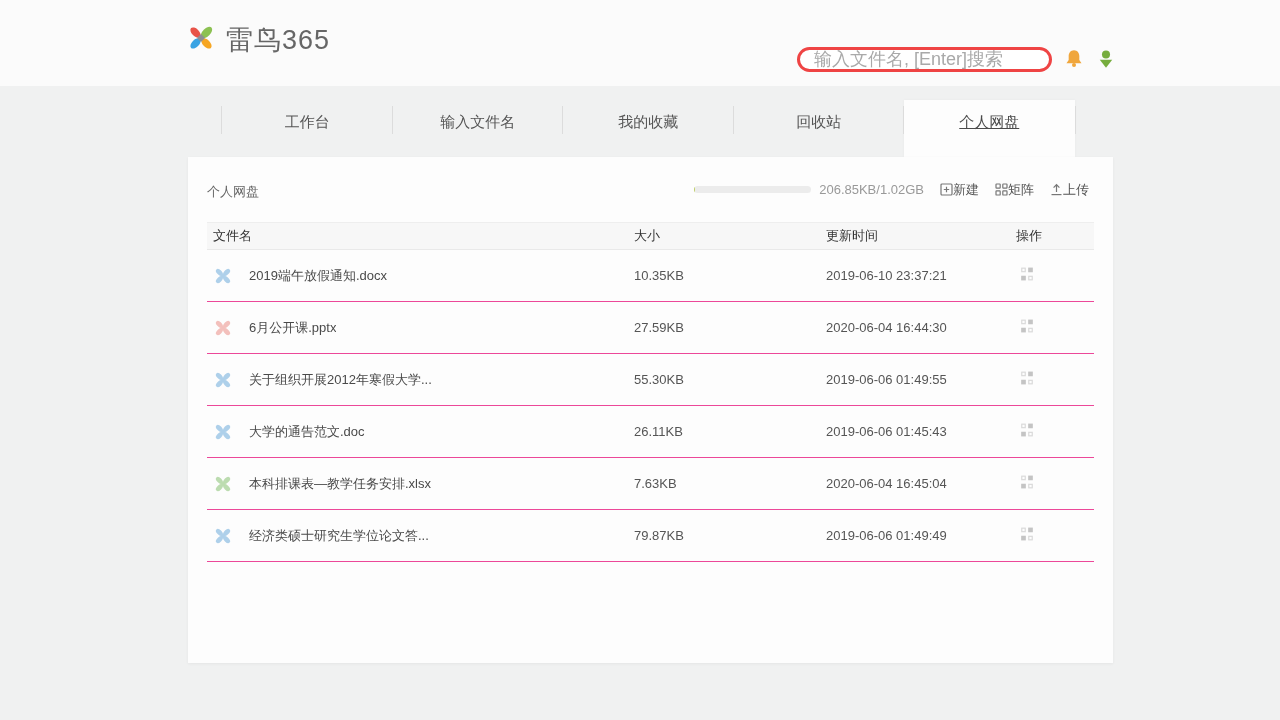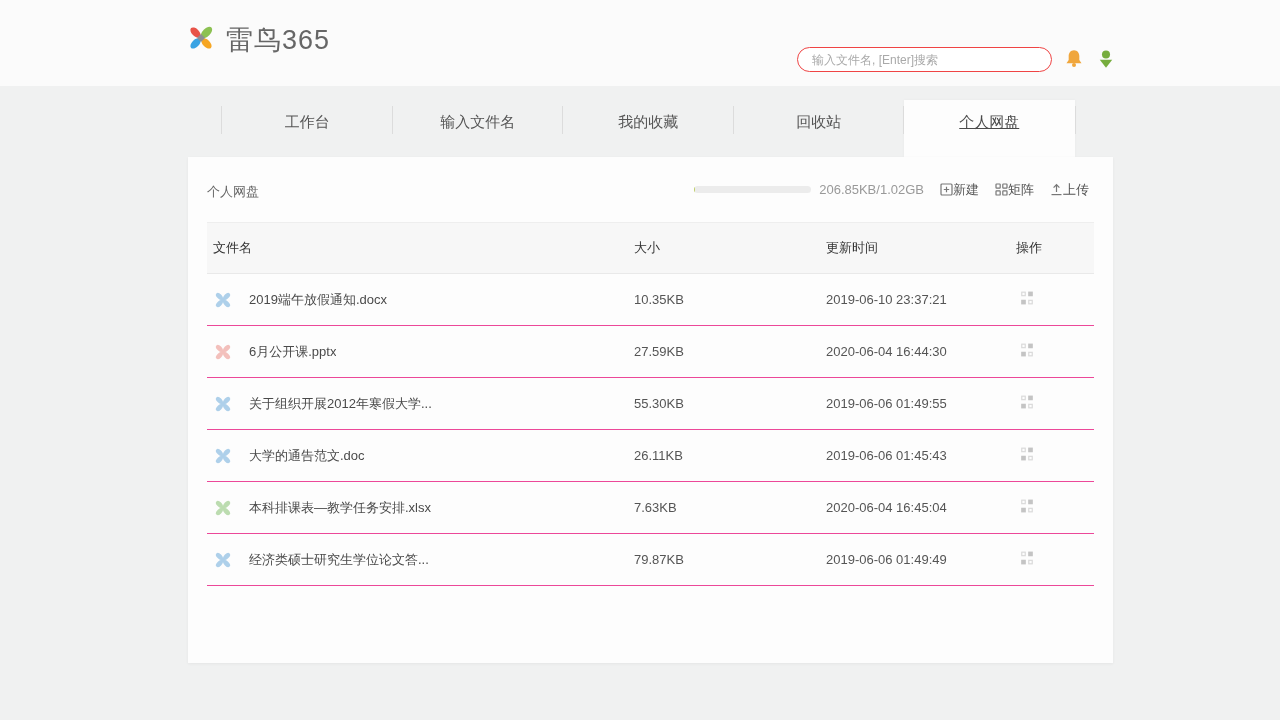--- a/index.html
+++ b/index.html
@@ -4,22 +4,22 @@
 <style>
   * { margin:0; padding:0; box-sizing:border-box; }
   html,body { width:1280px; height:720px; overflow:hidden; }
   body { font-family:"Liberation Sans","DejaVu Sans",sans-serif; background:#f0f1f1; color:#555; }
 
   
   .topbar { position:absolute; left:0; top:0; width:1280px; height:86px; background:#fbfbfb; }
   .brand { position:absolute; left:184px; top:22px; display:flex; align-items:center; gap:8px; }
   .brand-title { font-size:27px; color:#666; letter-spacing:1px; }
   .search-wrap { position:absolute; left:797px; top:47px; width:255px; height:25px; }
-  .search-input { width:100%; height:100%; border:1px solid #ef4444; border-radius:13px; background:#fff;
-    padding:0 14px; font-size:12px; color:#555; outline:none; font-family:inherit; }
+  .search-input { width:100%; height:100%; border:3px solid #ef4444; border-radius:13px; background:#fff;
+    padding:0 14px; font-size:18px; color:#555; outline:none; font-family:inherit; }
   .search-input::placeholder { color:#a9a9a9; }
   .top-icon { position:absolute; top:45px; width:28px; height:28px; display:flex; align-items:center; justify-content:center; cursor:pointer; }
   .top-icon.bell { left:1060px; }
   .top-icon.person { left:1092px; }
 
   
   .nav { position:absolute; left:222px; top:100px; height:57px; display:flex;font-family:Liberation Mono, monospace; }
   .tab { position:relative; width:170.5px; height:57px; text-align:center; padding-top:13px;
     font-size:15px; color:#555; cursor:pointer; }
   .tab::before { content:''; position:absolute; left:-1px; top:6px; width:1px; height:28px; background:#dcdcdc; }
@@ -34,21 +34,21 @@
   .panel-title { position:absolute; left:19px; top:26px; font-size:13px; color:#666; }
   .head-right { position:absolute; right:24px; top:0; height:65px; display:flex; align-items:center; gap:16px; }
   .progress { width:117px; height:7px; border-radius:4px; background:#ececec; overflow:hidden; }
   .progress-fill { height:100%; background:#bfcf67; border-radius:4px; }
   .storage-text { font-size:13px; color:#999; margin-left:-8px; }
   .tool-btn { display:flex; align-items:center; font-size:13px; color:#555; cursor:pointer; }
   .tool-btn svg { display:block; }
 
   
   .table { position:absolute; left:19px; top:65px; width:887px; }
-  .thead { display:flex; align-items:center; height:52px; background:#f7f7f7;
+  .thead { display:flex; align-items:center; height:28px; background:#f7f7f7;
     border-top:1px solid #eee; border-bottom:1px solid #e9e9e9; font-size:13px; color:#333; }
   .trow { display:flex; align-items:center; height:52px; border-bottom:1px solid #ec4899; font-size:13px; color:#555; }
   .c-name { flex:1 1 auto; display:flex; align-items:center; padding-left:6px; min-width:0; }
   .thead .c-name { padding-left:6px; }
   .c-size { width:192px; flex:0 0 auto; }
   .c-time { width:190px; flex:0 0 auto; }
   .c-ops  { width:78px;  flex:0 0 auto; }
   .file-icon { width:22px; height:20px; margin-right:14px; display:flex; align-items:center; color:#aed0ea; }
   .file-icon[data-type="ppt"] { color:#f3c0bc; }
   .file-icon[data-type="xls"] { color:#bcdcb0; }

